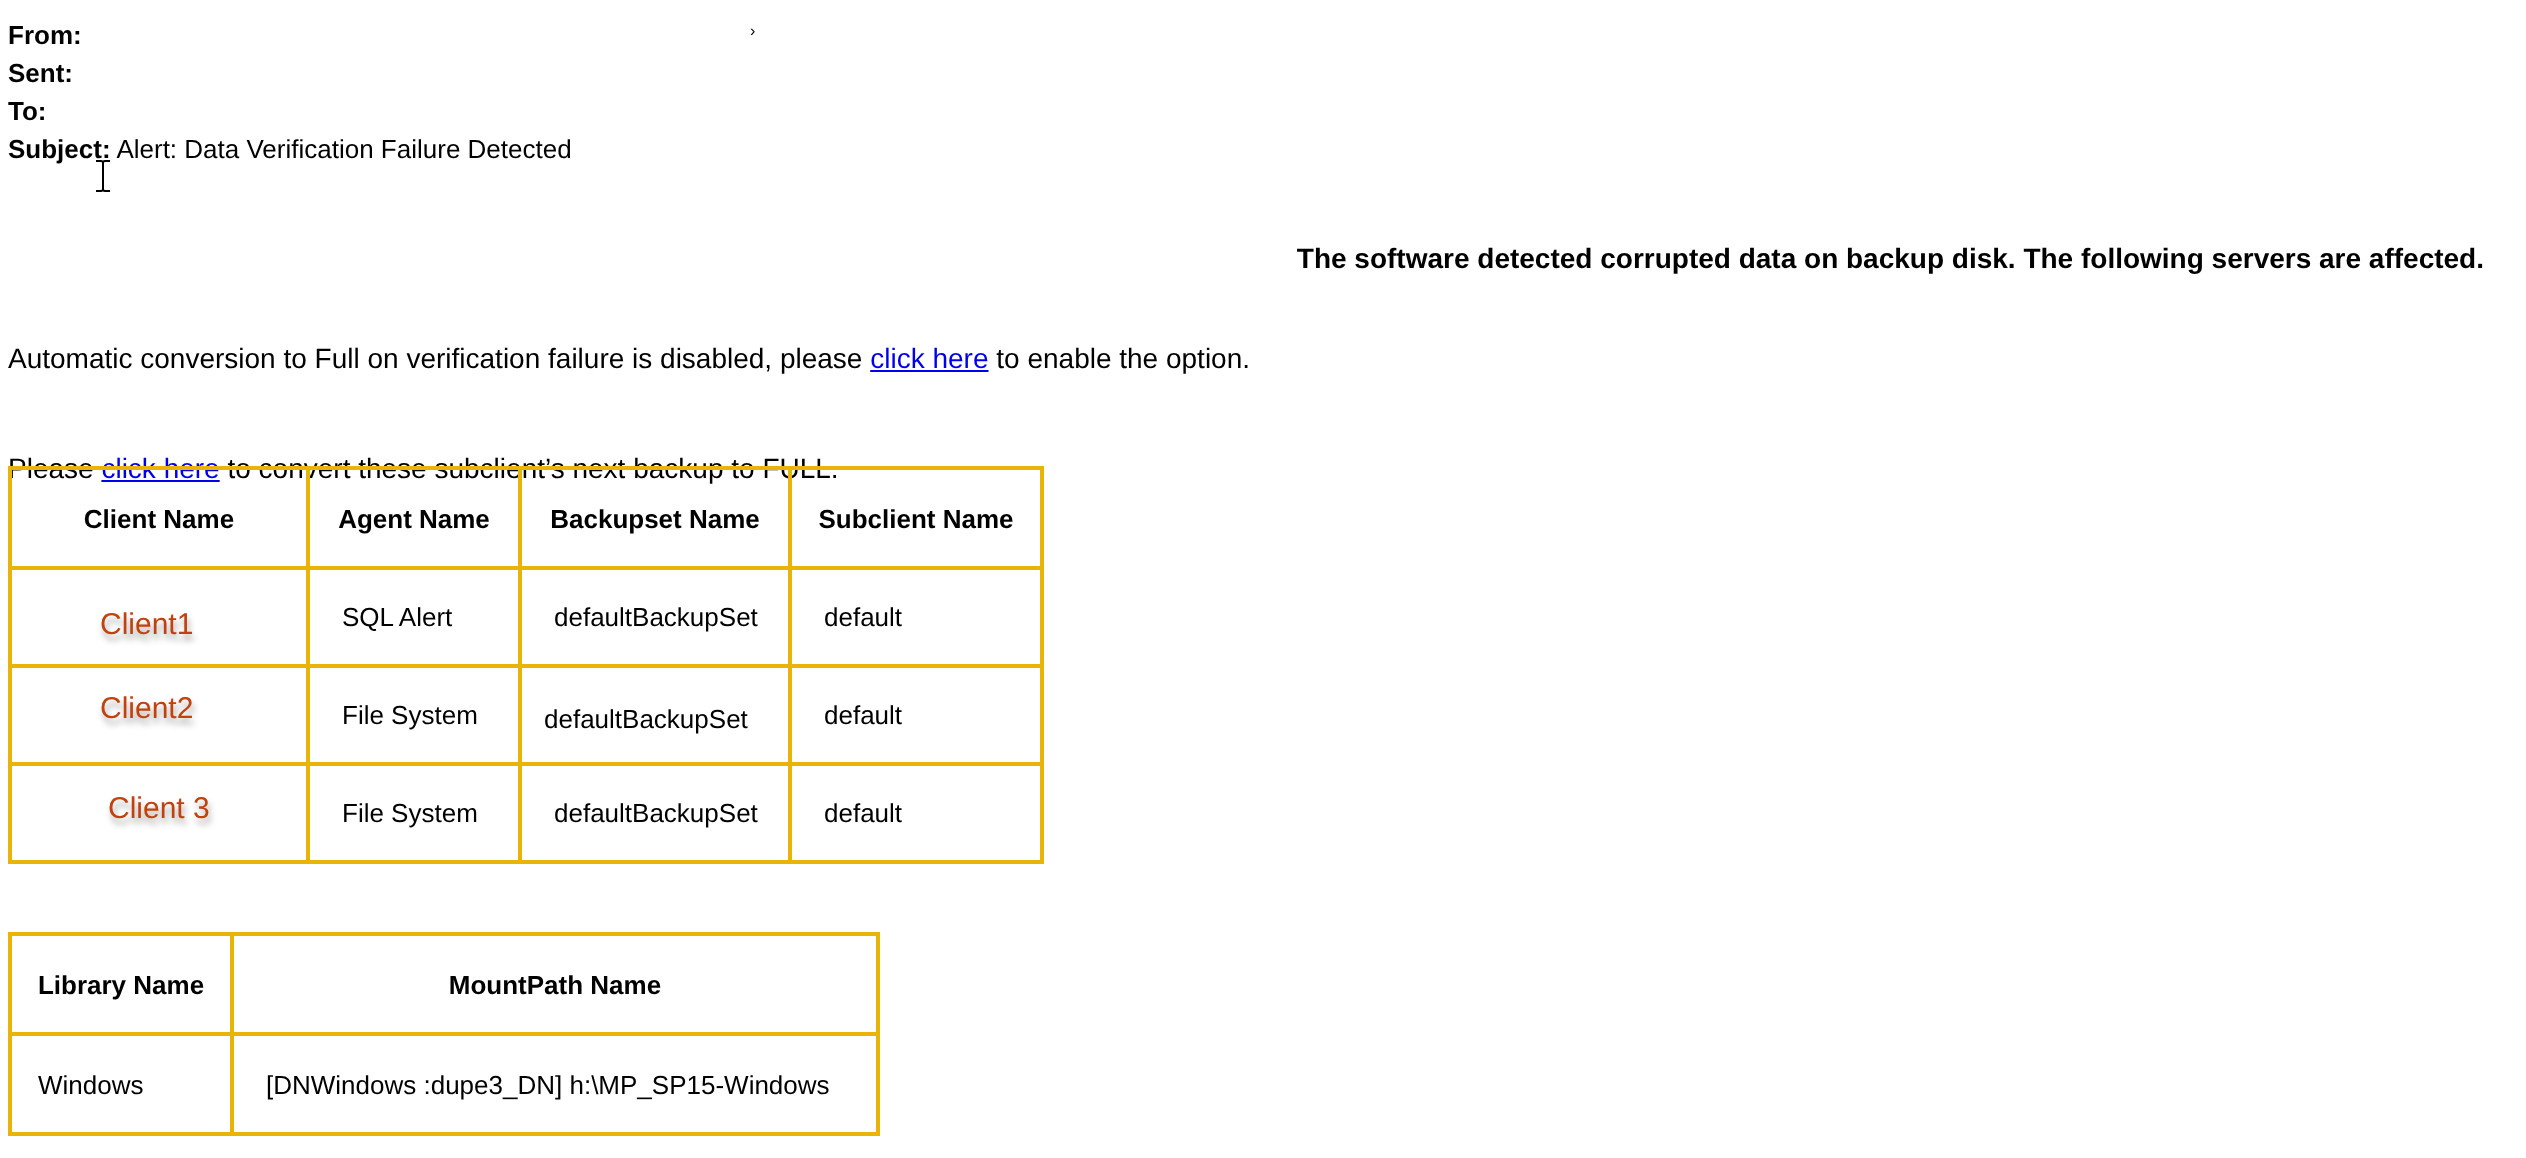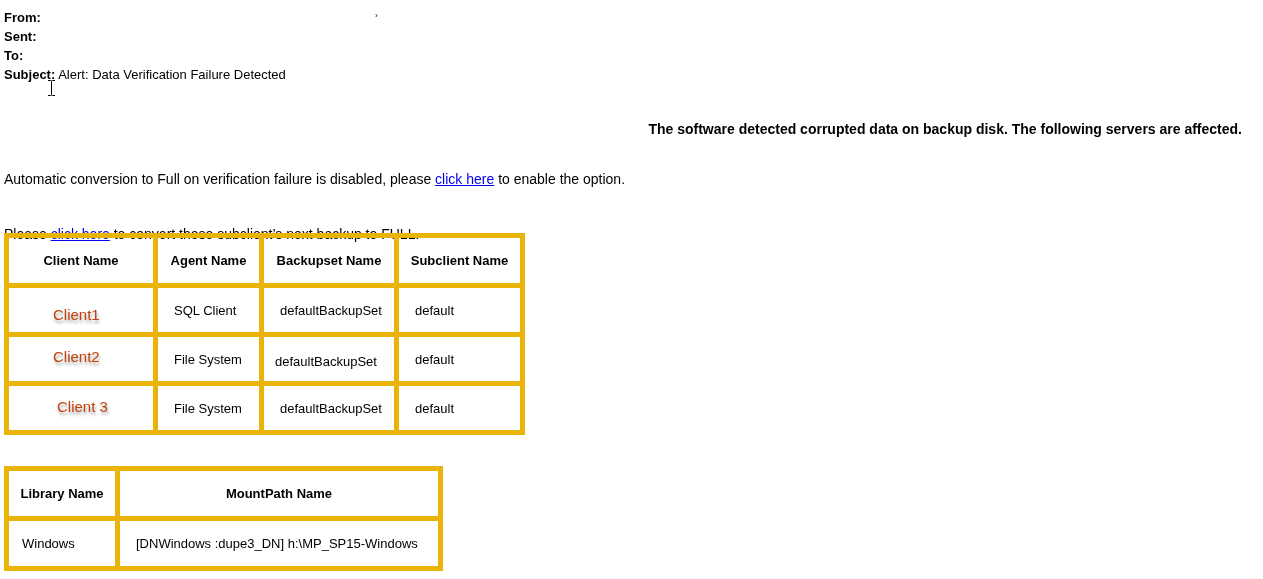--- a/index.html
+++ b/index.html
@@ -61,21 +61,21 @@
       color: #0000ee;
       text-decoration: underline;
       cursor: pointer;
     }
     table.grid {
       position: absolute;
       border-collapse: collapse;
       font-size: 13px;
     }
     table.grid td, table.grid th {
-      border: 5px solid #eab308;
+      border: 2px solid #eab308;
       padding: 0;
       vertical-align: middle;
     }
     table.grid th {
       font-weight: bold;
       text-align: center;
     }
     #clients-table { left: 4px; top: 233px; }
     #clients-table tr { height: 49px; }
     #clients-table tr.head { height: 50px; }
@@ -142,21 +142,21 @@
     <th>Client Name</th>
     <th>Agent Name</th>
     <th>Backupset Name</th>
     <th>Subclient Name</th>
   </tr>
   <tr>
     <td style="padding-left:44px; padding-top:8px;">
       <span class="client-name">Client1</span>
     </td>
     <td style="padding-left:16px;">
-      <span class="cell-text">SQL Client</span>
+      <span class="cell-text">SQL Alert</span>
     </td>
     <td style="padding-left:16px;">
       <span class="cell-text">defaultBackupSet</span>
     </td>
     <td style="padding-left:16px;">
       <span class="cell-text">default</span>
     </td>
   </tr>
   <tr>
     <td style="padding-left:44px; padding-bottom:6px;">

